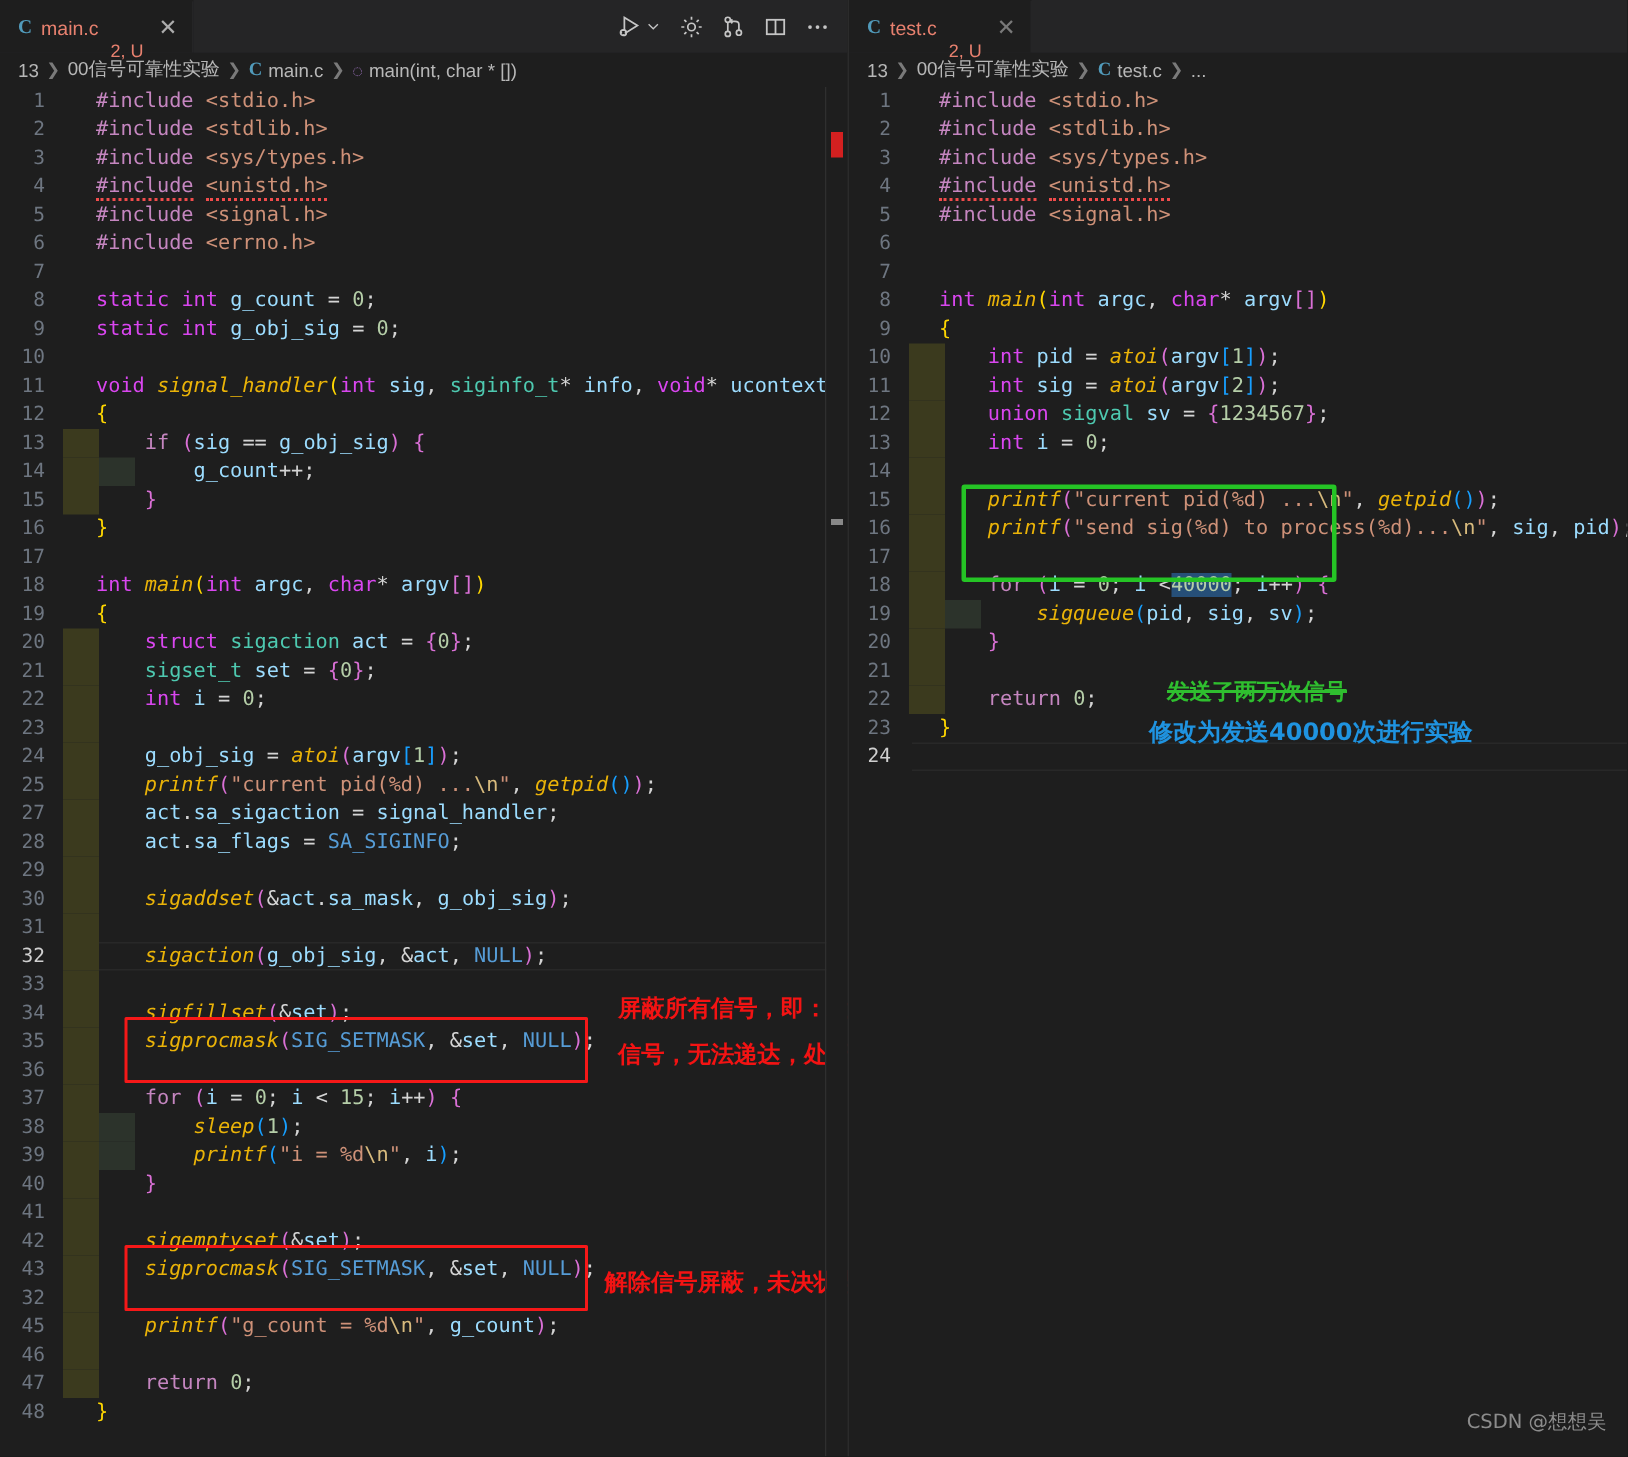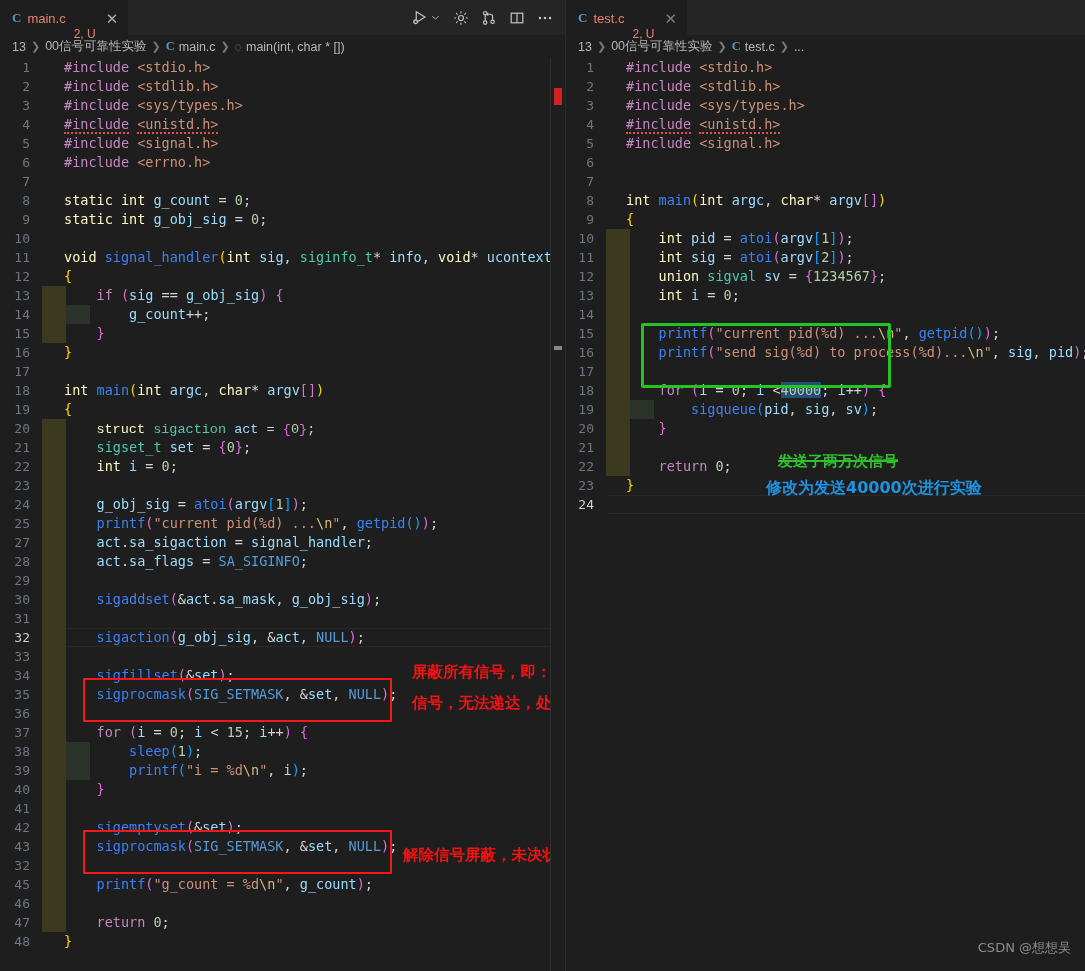--- a/index.html
+++ b/index.html
@@ -80,23 +80,23 @@
     pointer-events:none;
   }
 
   
   .iguide { position:absolute; top:0; bottom:0; width:24px; }
   .ig1 { background:#3b3a1e; }
   .ig2 { background:#2c332b; }
 
   
   .kw     { color:#c586c0; }   
-  .type   { color:#fef9c3;text-align:center; }   
+  .type   { color:#d946ef;text-align:center; }   
   .ud     { color:#4ec9b0; }   
-  .fn     { color:#3b82f6; }   
+  .fn     { color:#eab308;font-style:italic; }   
   .var    { color:#9cdcfe; }   
   .num    { color:#b5cea8; }   
   .str    { color:#ce9178; }   
   .esc    { color:#d7ba7d; }   
   .pp     { color:#c586c0; }   
   .inc    { color:#ce9178; }   
   .op     { color:#d4d4d4; }
   .p1     { color:#ffd700; }   
   .p2     { color:#da70d6; }   
   .p3     { color:#179fff; }   
@@ -278,21 +278,21 @@
         <div class="coderow">
           <div class="ln">18</div>
           <div class="code"><span style="position: relative;"><span class="type">int</span> <span class="fn">main</span><span class="p1">(</span><span class="type">int</span> <span class="var">argc</span><span class="op">,</span> <span class="type">char</span><span class="op">*</span> <span class="var">argv</span><span class="p2">[]</span><span class="p1">)</span></span></div>
         </div>
         <div class="coderow">
           <div class="ln">19</div>
           <div class="code"><span style="position: relative;"><span class="p1">{</span></span></div>
         </div>
         <div class="coderow">
           <div class="ln">20</div>
-          <div class="code"><span class="iguide ig1" style="left: 0px;"></span><span style="position: relative; font-family: Liberation Mono, monospace;">    <span class="type">struct</span> <span class="ud">sigaction</span> <span class="var">act</span> <span class="op">=</span> <span class="p2">{</span><span class="num">0</span><span class="p2">}</span><span class="op">;</span></span></div>
+          <div class="code"><span class="iguide ig1" style="left: 0px;"></span><span style="position: relative;">    <span class="type">struct</span> <span class="ud">sigaction</span> <span class="var">act</span> <span class="op">=</span> <span class="p2">{</span><span class="num">0</span><span class="p2">}</span><span class="op">;</span></span></div>
         </div>
         <div class="coderow">
           <div class="ln">21</div>
           <div class="code"><span class="iguide ig1" style="left: 0px;"></span><span style="position: relative;">    <span class="ud">sigset_t</span> <span class="var">set</span> <span class="op">=</span> <span class="p2">{</span><span class="num">0</span><span class="p2">}</span><span class="op">;</span></span></div>
         </div>
         <div class="coderow">
           <div class="ln">22</div>
           <div class="code"><span class="iguide ig1" style="left: 0px;"></span><span style="position: relative;">    <span class="type">int</span> <span class="var">i</span> <span class="op">=</span> <span class="num">0</span><span class="op">;</span></span></div>
         </div>
         <div class="coderow">

